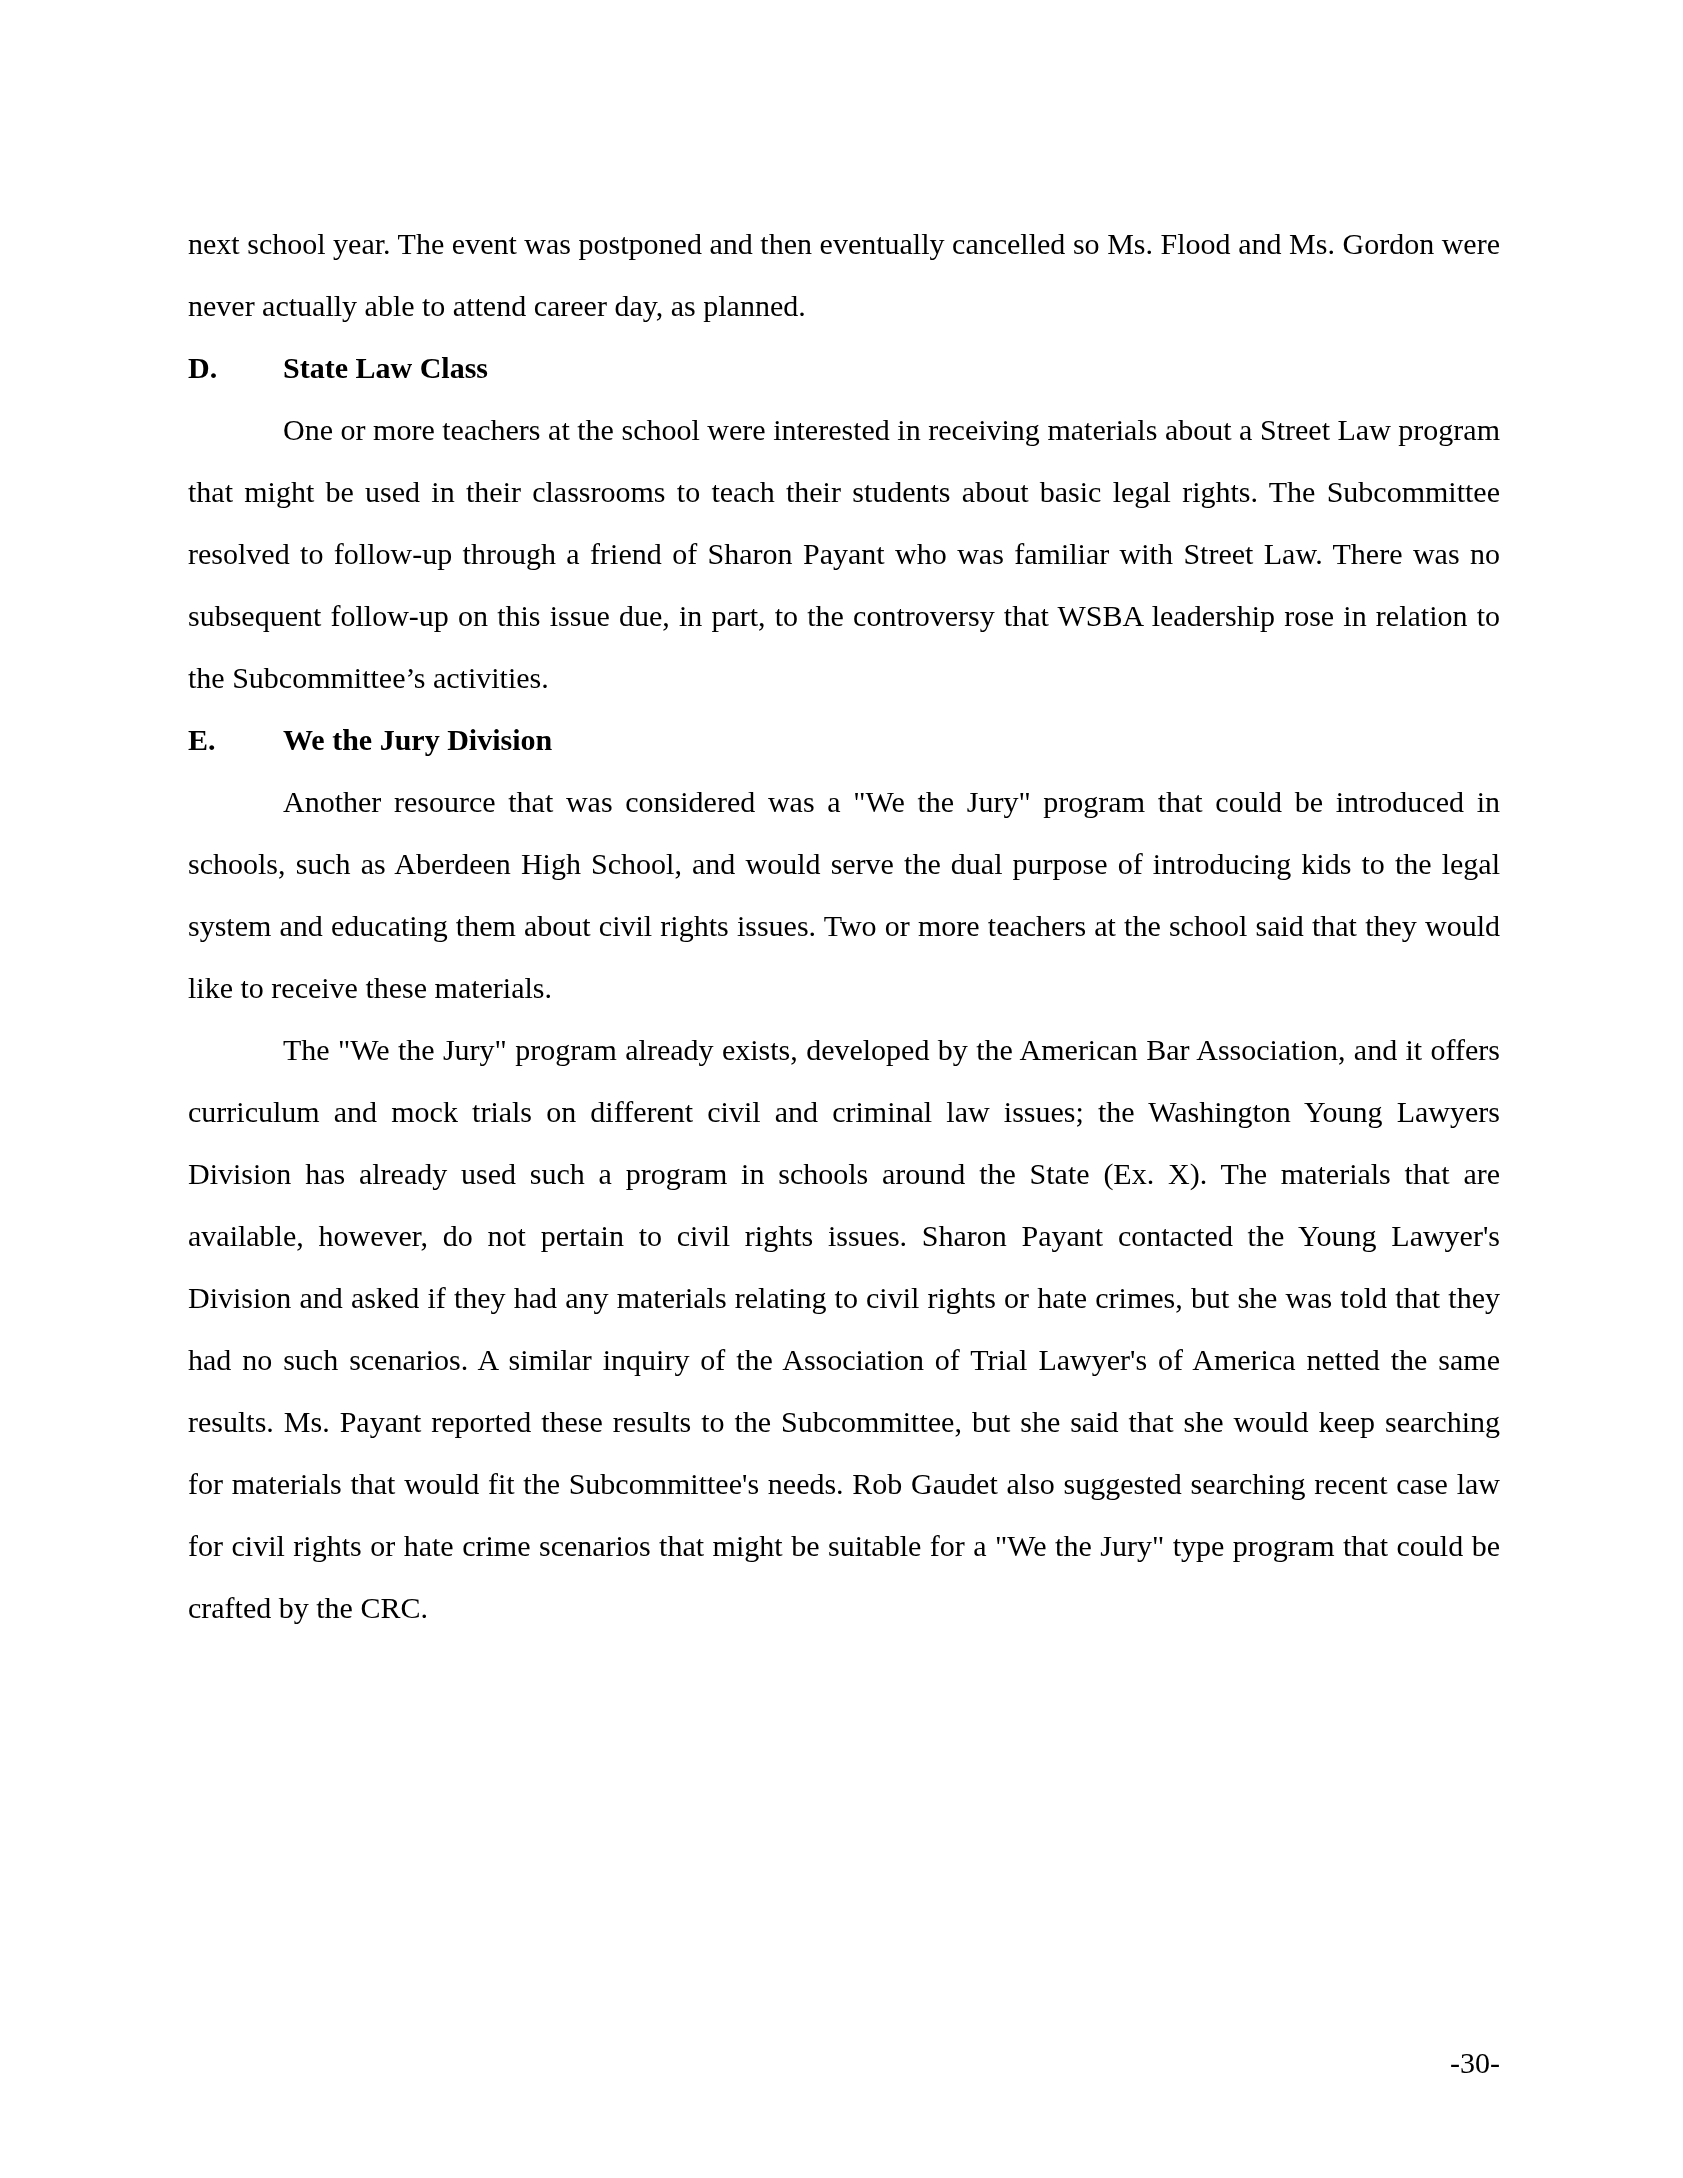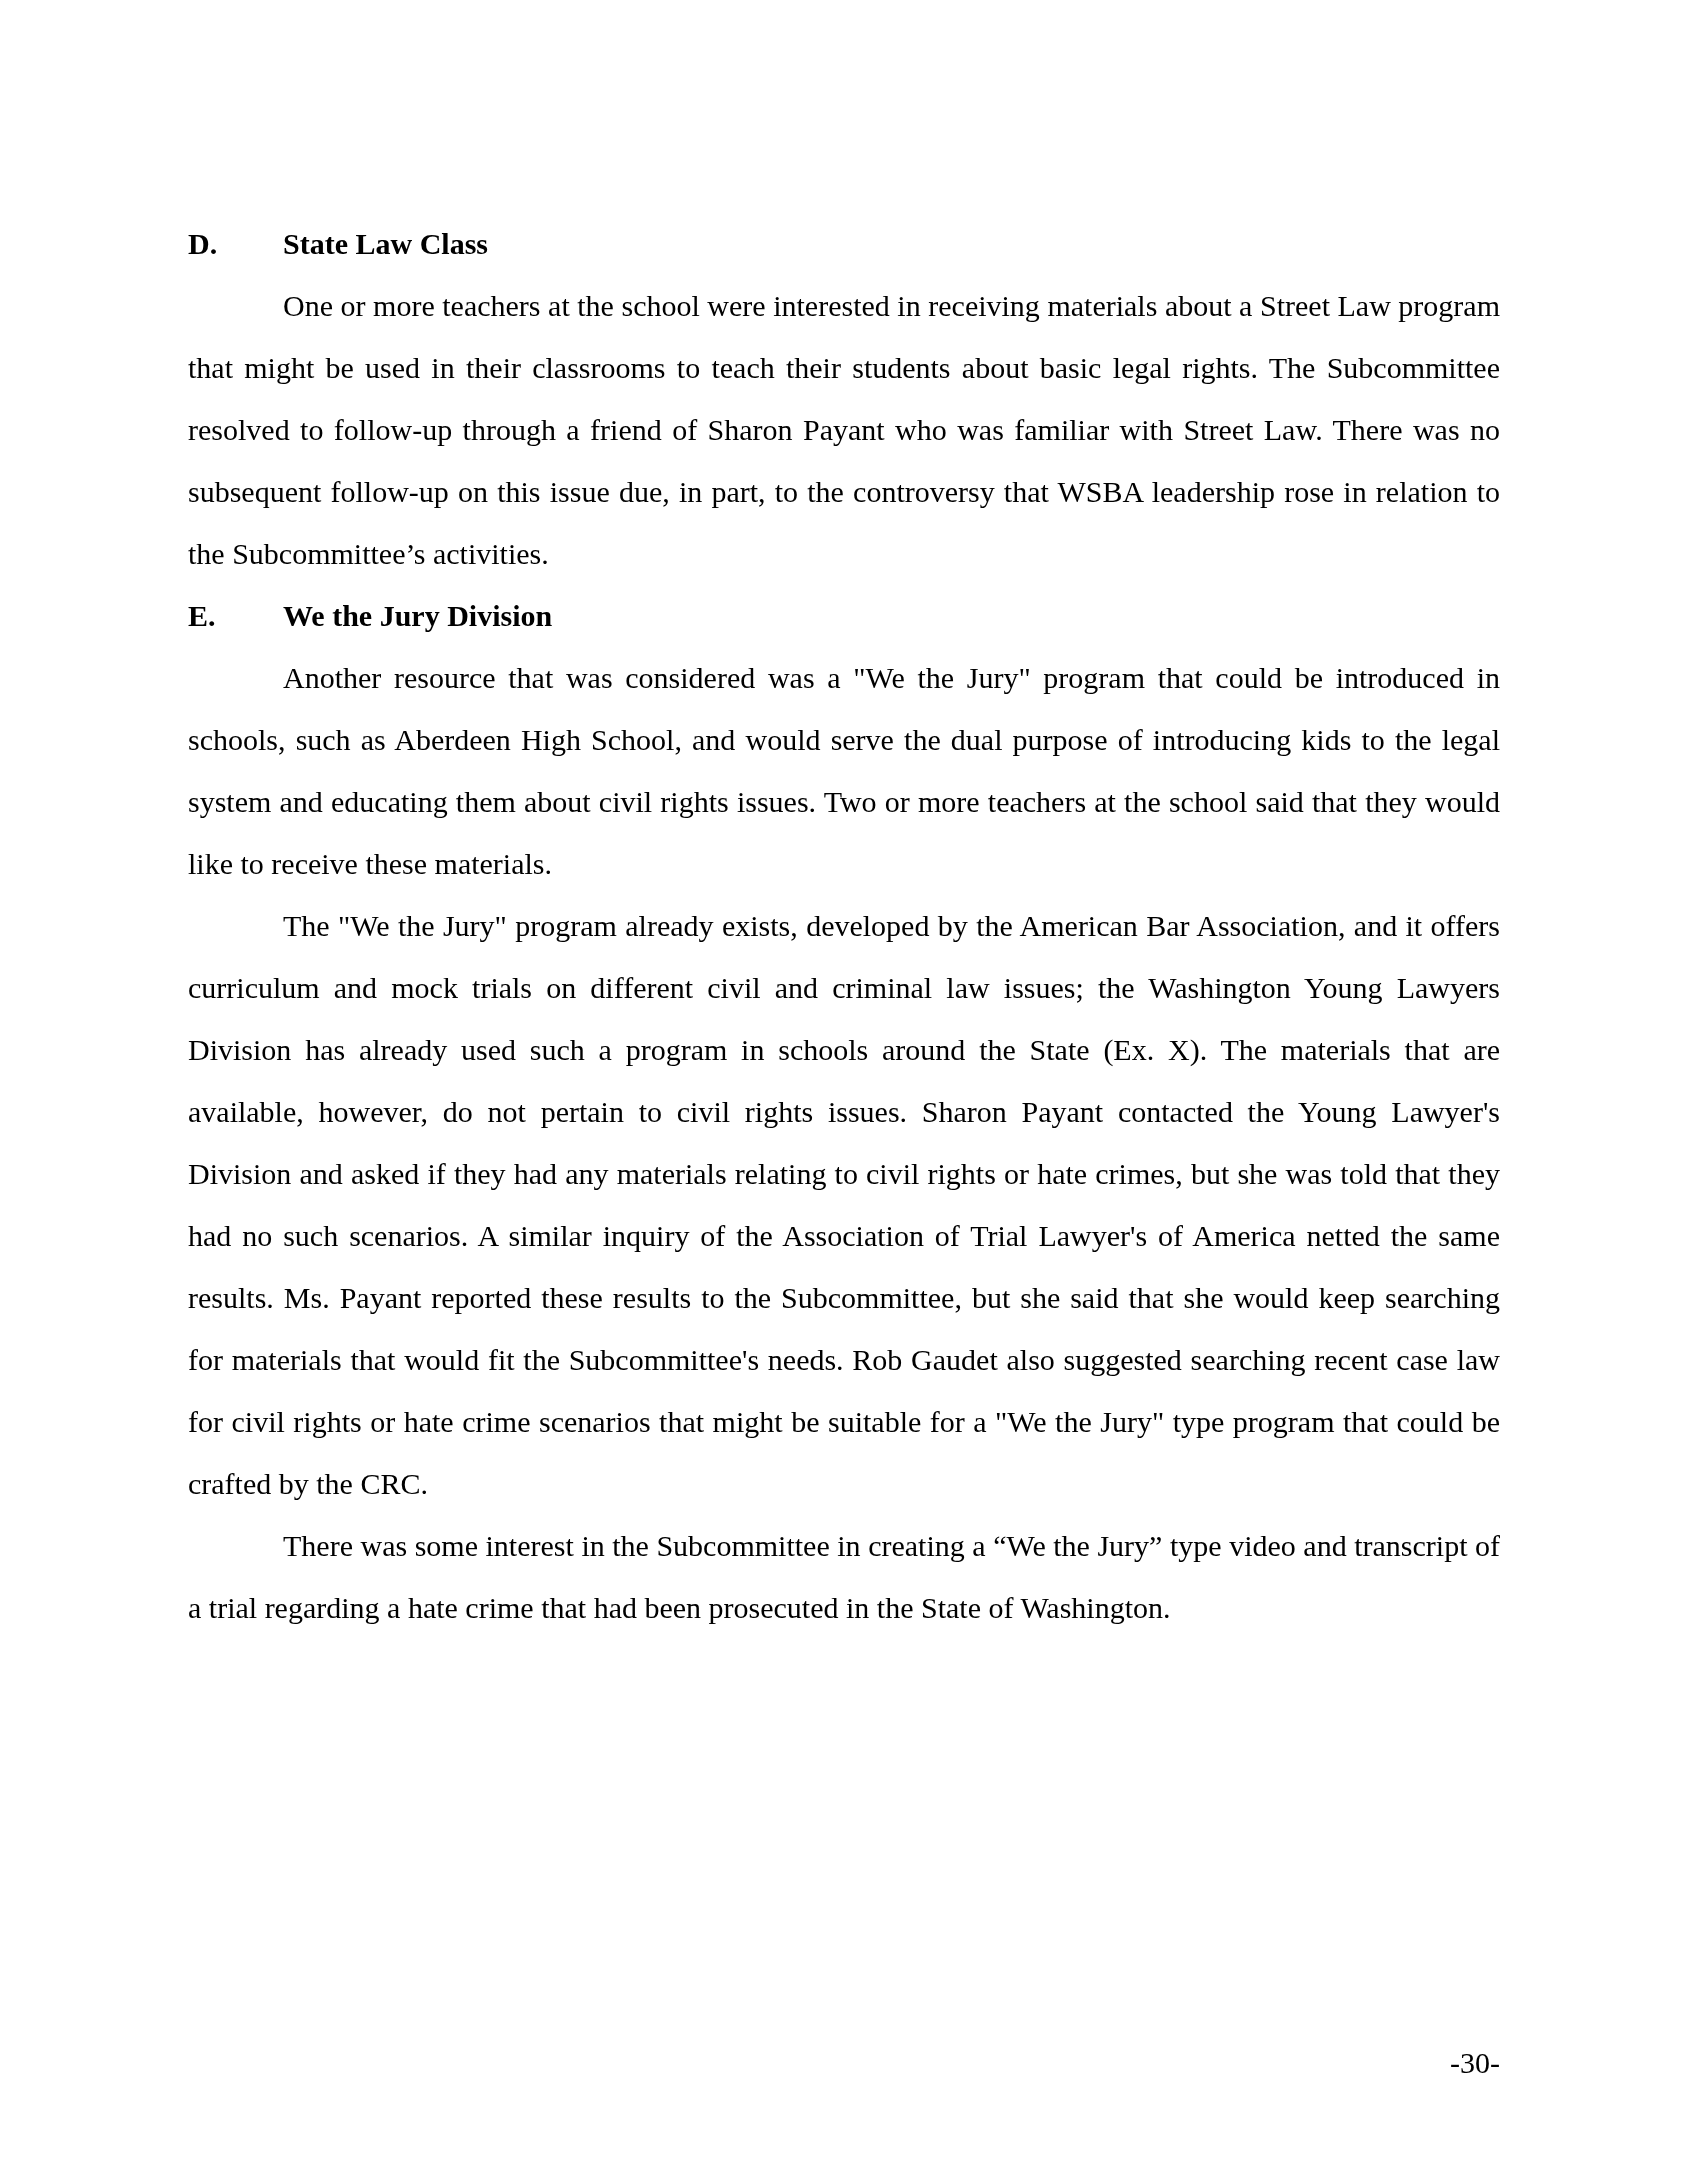--- a/index.html
+++ b/index.html
@@ -55,36 +55,36 @@
     line-height: 40px;
     text-align: center;
   }
 </style>
 </head>
 <body>
 
 <div class="page">
   <div class="doc-body">
 
+    <p class="para noindent">next school year.  The event was postponed and then eventually cancelled so Ms. Flood and Ms. Gordon were never actually able to attend career day, as planned.</p>
 
     <div class="heading">
       <span class="letter">D.</span>
       <span class="htext">State Law Class</span>
     </div>
 
     <p class="para">One or more teachers at the school were interested in receiving materials about a Street Law program that might be used in their classrooms to teach their students about basic legal rights.  The Subcommittee resolved to follow-up through a friend of Sharon Payant who was familiar with Street Law.  There was no subsequent follow-up on this issue due, in part, to the controversy that WSBA leadership rose in relation to the Subcommittee’s activities.</p>
 
     <div class="heading">
       <span class="letter">E.</span>
       <span class="htext">We the Jury Division</span>
     </div>
 
     <p class="para">Another resource that was considered was a "We the Jury" program that could be introduced in schools, such as Aberdeen High School, and would serve the dual purpose of introducing kids to the legal system and educating them about civil rights issues.  Two or more teachers at the school said that they would like to receive these materials.</p>
 
     <p class="para">The "We the Jury" program already exists, developed by the American Bar Association, and it offers curriculum and mock trials on different civil and criminal law issues; the Washington Young Lawyers Division has already used such a program in schools around the State (Ex. X).  The materials that are available, however, do not pertain to civil rights issues.  Sharon Payant contacted the Young Lawyer's Division and asked if they had any materials relating to civil rights or hate crimes, but she was told that they had no such scenarios.  A similar inquiry of the Association of Trial Lawyer's of America netted the same results.  Ms. Payant reported these results to the Subcommittee, but she said that she would keep searching for materials that would fit the Subcommittee's needs.  Rob Gaudet also suggested searching recent case law for civil rights or hate crime scenarios that might be suitable for a "We the Jury" type program that could be crafted by the CRC.</p>
 
-    <p class="para">There was some interest in the Subcommittee in creating a “We the Jury” type video and transcript of a trial regarding a hate crime that had been prosecuted in the State of Washington.</p>
 
   </div>
 
   <div class="page-number">-30-</div>
 </div>
 
 
 </body></html>

